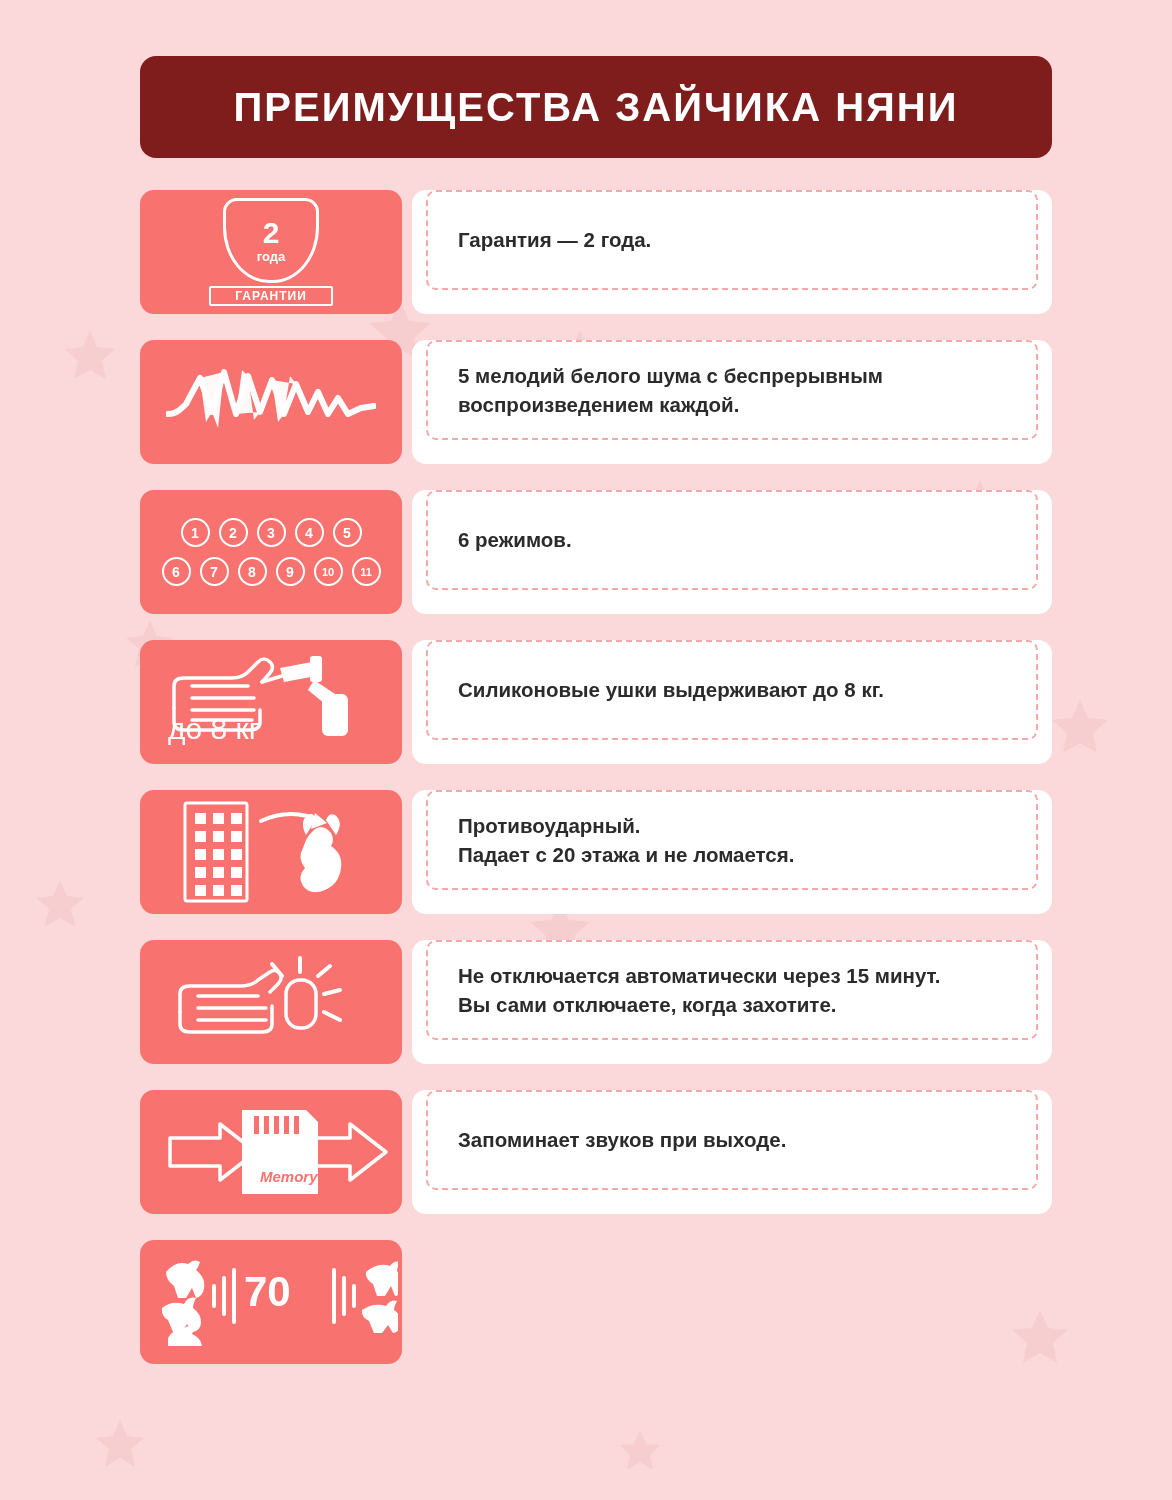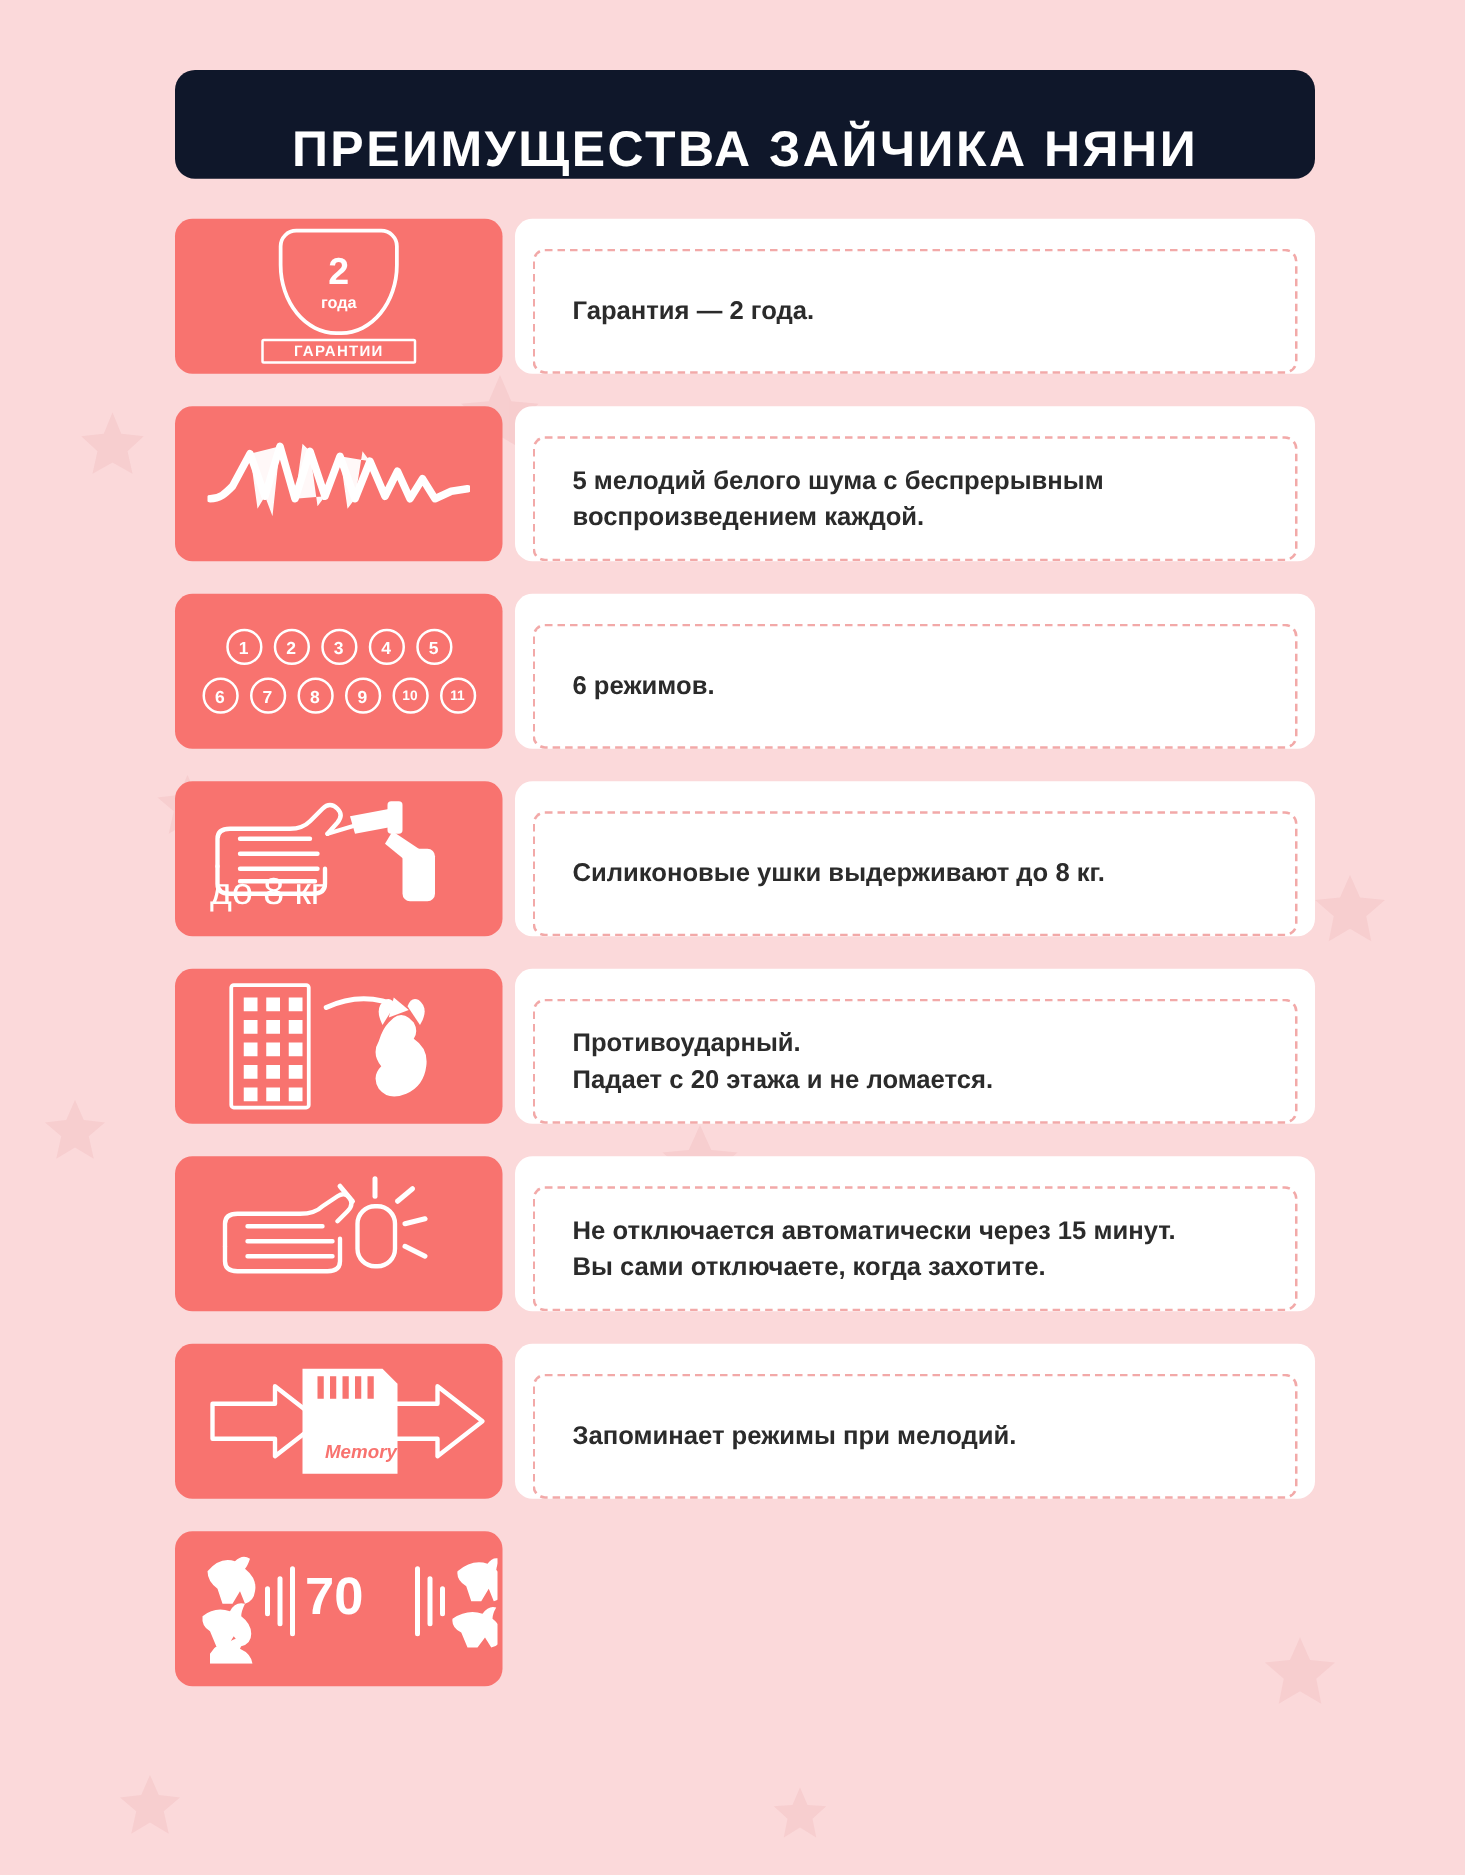--- a/index.html
+++ b/index.html
@@ -20,25 +20,25 @@
     pointer-events: none;
     z-index: 0;
   }
   .page {
     position: relative;
     z-index: 2;
     padding: 56px 120px 0 140px;
     box-sizing: border-box;
   }
   .title-bar {
-    background: #0f172a;
+    background: #7f1d1d;
     border-radius: 16px;
-    height: 87px;
-    display: flex;
-    align-items: flex-end;
+    height: 102px;
+    display: flex;
+    align-items: center;
     justify-content: center;
     margin-bottom: 32px;
   }
   .title-bar .title-text {
     color: #ffffff;
     font-size: 40px;
     font-weight: bold;
     letter-spacing: 2px;
     text-align: center;
     font-family: "Liberation Sans", sans-serif;
@@ -59,21 +59,21 @@
     justify-content: center;
     position: relative;
     overflow: hidden;
   }
   .text-box {
     flex: 1;
     margin-left: 10px;
     background: #ffffff;
     border-radius: 14px;
     display: flex;
-    align-items: flex-end;
+    align-items: flex-start;
     padding: 0 14px;
     box-sizing: border-box;
   }
   .dashed-inner {
     width: 100%;
     height: calc(100% - 24px);
     border: 2px dashed #f2a9a8;
     border-radius: 10px;
     display: flex;
     align-items: center;
@@ -328,21 +328,21 @@
           <rect x="104" y="14" width="5" height="18"></rect>
           <rect x="114" y="14" width="5" height="18"></rect>
           <rect x="124" y="14" width="5" height="18"></rect>
           <rect x="134" y="14" width="5" height="18"></rect>
         </g>
       </svg>
       <div class="mem-text" style="position:absolute;left:120px;top:78px;">Memory</div>
     </div>
     <div class="text-box">
       <div class="dashed-inner">
-        <div class="feature-text">Запоминает режимы при мелодий.</div>
+        <div class="feature-text">Запоминает звуков при выходе.</div>
       </div>
     </div>
   </div>
 
   <div class="row">
     <div class="icon-box">
       <svg width="250" height="96" viewBox="0 0 250 96" style="position:absolute;left:8px;top:10px;">
         <g fill="#ffffff">
           <path d="M18 22 q10 -12 22 -8 q6 -6 12 -2 q-2 6 -4 8 q10 8 8 18 q-1 8 -8 10 l-4 -10 l-6 10 l-8 0 l-4 -12 q-8 -6 -8 -14 z"></path>
           <path d="M14 58 q10 -8 22 -4 q4 -8 12 -6 q-3 6 -3 10 q8 6 8 14 q0 8 -8 10 l-6 -8 l-5 8 l-9 0 l-5 -12 q-7 -4 -6 -12 z"></path>

